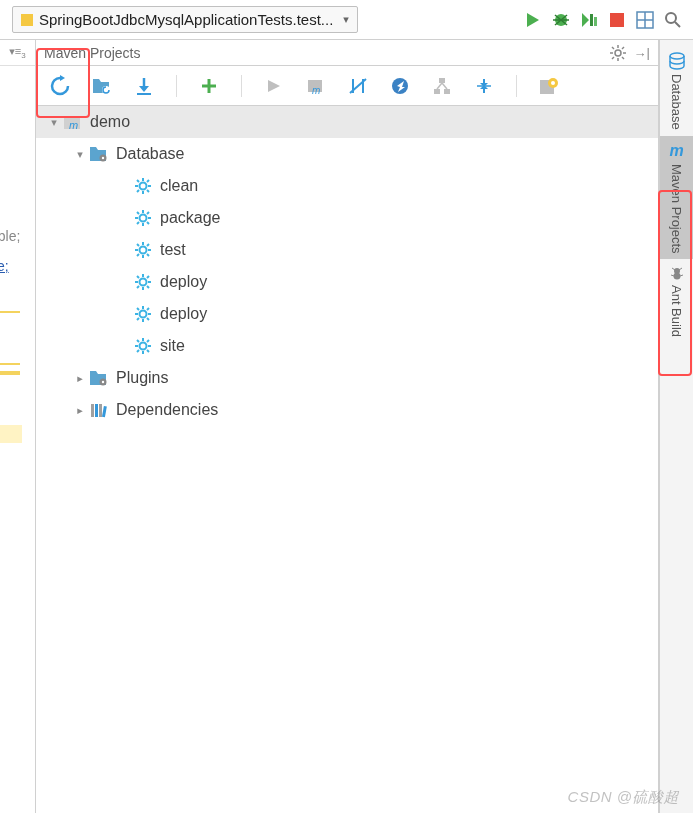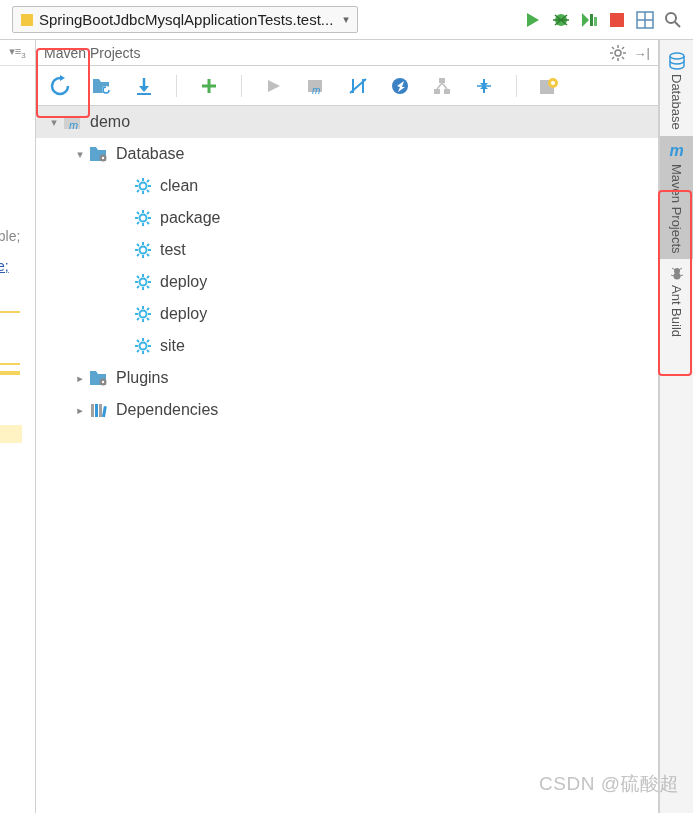--- a/index.html
+++ b/index.html
@@ -170,25 +170,26 @@
       right: 1px;
       width: 34px;
       height: 186px;
       border: 2px solid #ff4d4d;
       border-radius: 4px;
       z-index: 5;
       pointer-events: none;
     }
     .watermark {
       position: absolute;
-      bottom: 20px;
+      bottom: 10px;
       right: 14px;
       color: rgba(120,120,120,0.45);
-      font-size: 19px;
+      font-size: 15px;
       letter-spacing: 0.5px;
+      font-style: italic;
     }
     
     svg { display: block; }
   </style>
 </head>
 <body>
 
 <div class="top-bar">
   <div class="run-config">
     <span class="yellow-box"></span>

